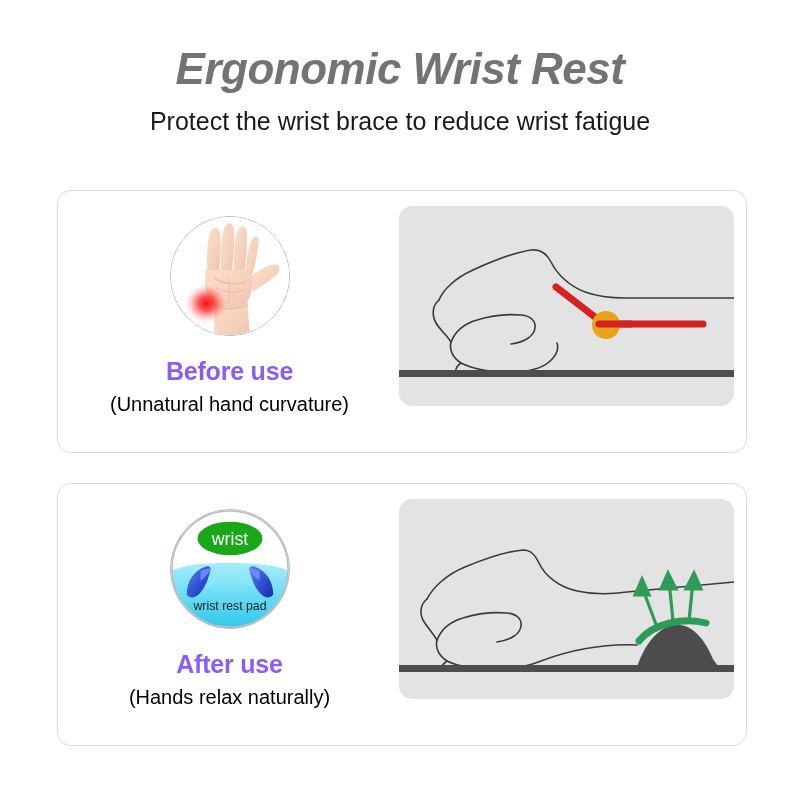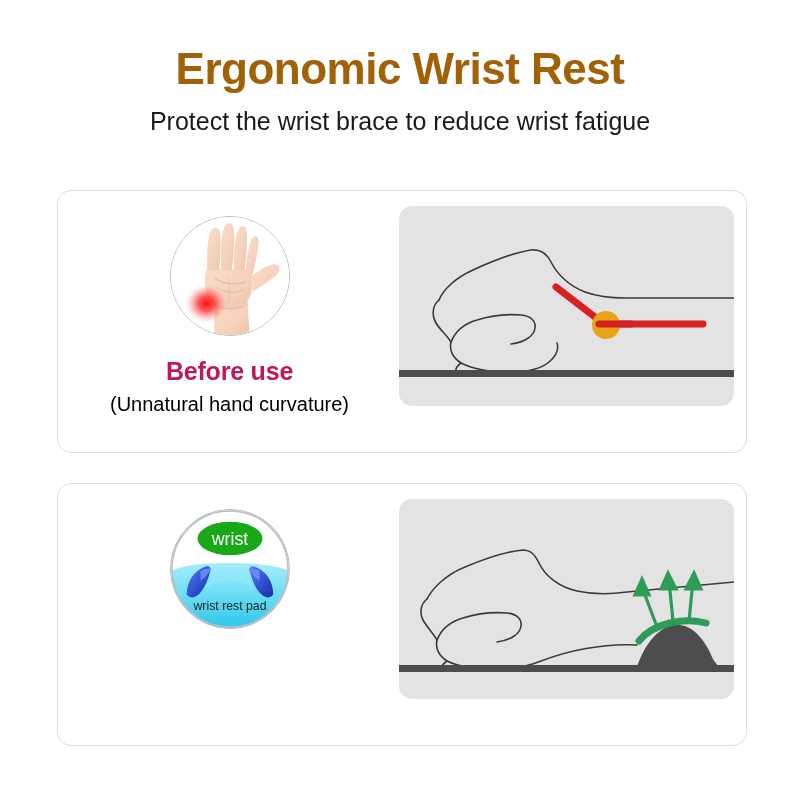--- a/index.html
+++ b/index.html
@@ -10,23 +10,24 @@
     font-family: "Liberation Sans", sans-serif;
     overflow: hidden;
   }
   .page { position: relative; width: 800px; height: 800px; }
 
   
   .header { padding-top: 44px; text-align: center; }
   .title {
     font-size: 44px;
     font-weight: bold;
-    color: #a16207;
+    color: #737373;
     letter-spacing: -0.5px;
     line-height: 1.15;
+    font-style: italic;
   }
   .subtitle {
     margin-top: 12px;
     font-size: 25px;
     color: #1a1a1a;
     font-weight: 400;
     text-align: center;
   }
 
   
@@ -63,21 +64,21 @@
     width: 120px; height: 120px;
     border-radius: 50%;
     border: 1.5px solid #bdbdbd;
     overflow: hidden;
     background: #7dd3fc;
   }
   .card-caption {
     margin-top: 21px;
     font-size: 25px;
     font-weight: bold;
-    color: #be185d;
+    color: #8b5cf6;
     letter-spacing: -0.2px;
   }
   .card-subcaption {
     margin-top: 7px;
     font-size: 20px;
     color: #000000;
   }
 
   
   .panel {
@@ -232,20 +233,22 @@
 
               <ellipse cx="60" cy="29" rx="33" ry="17" fill="#18a818"></ellipse>
               <text x="60" y="36" text-anchor="middle" fill="#ffffff" font-family="Liberation Sans, sans-serif" font-size="18">wrist</text>
 
               <text x="60" y="102" text-anchor="middle" fill="#222222" font-family="Liberation Sans, sans-serif" font-size="12.5">wrist rest pad</text>
             </g>
             <circle cx="60" cy="60" r="59" fill="none" stroke="#bdbdbd" stroke-width="1.6"></circle>
           </svg>
         </div>
 
+        <div class="card-caption">After use</div>
+        <div class="card-subcaption">(Hands relax naturally)</div>
       </div>
 
       <div class="panel">
         <svg viewBox="0 0 335 200" xmlns="http://www.w3.org/2000/svg">
 
           <path d="M238 168 C244 150 256 130 274 126 C292 123 306 140 314 160
                    C317 165 320 168 322 168 Z" fill="#4d4d4d"></path>
 
           <g fill="none" stroke="#3a3a3a" stroke-width="1.6" stroke-linecap="round" stroke-linejoin="round">
             <path d="M28 100 C33 90 46 76 66 68 C92 57 112 52 124 51

